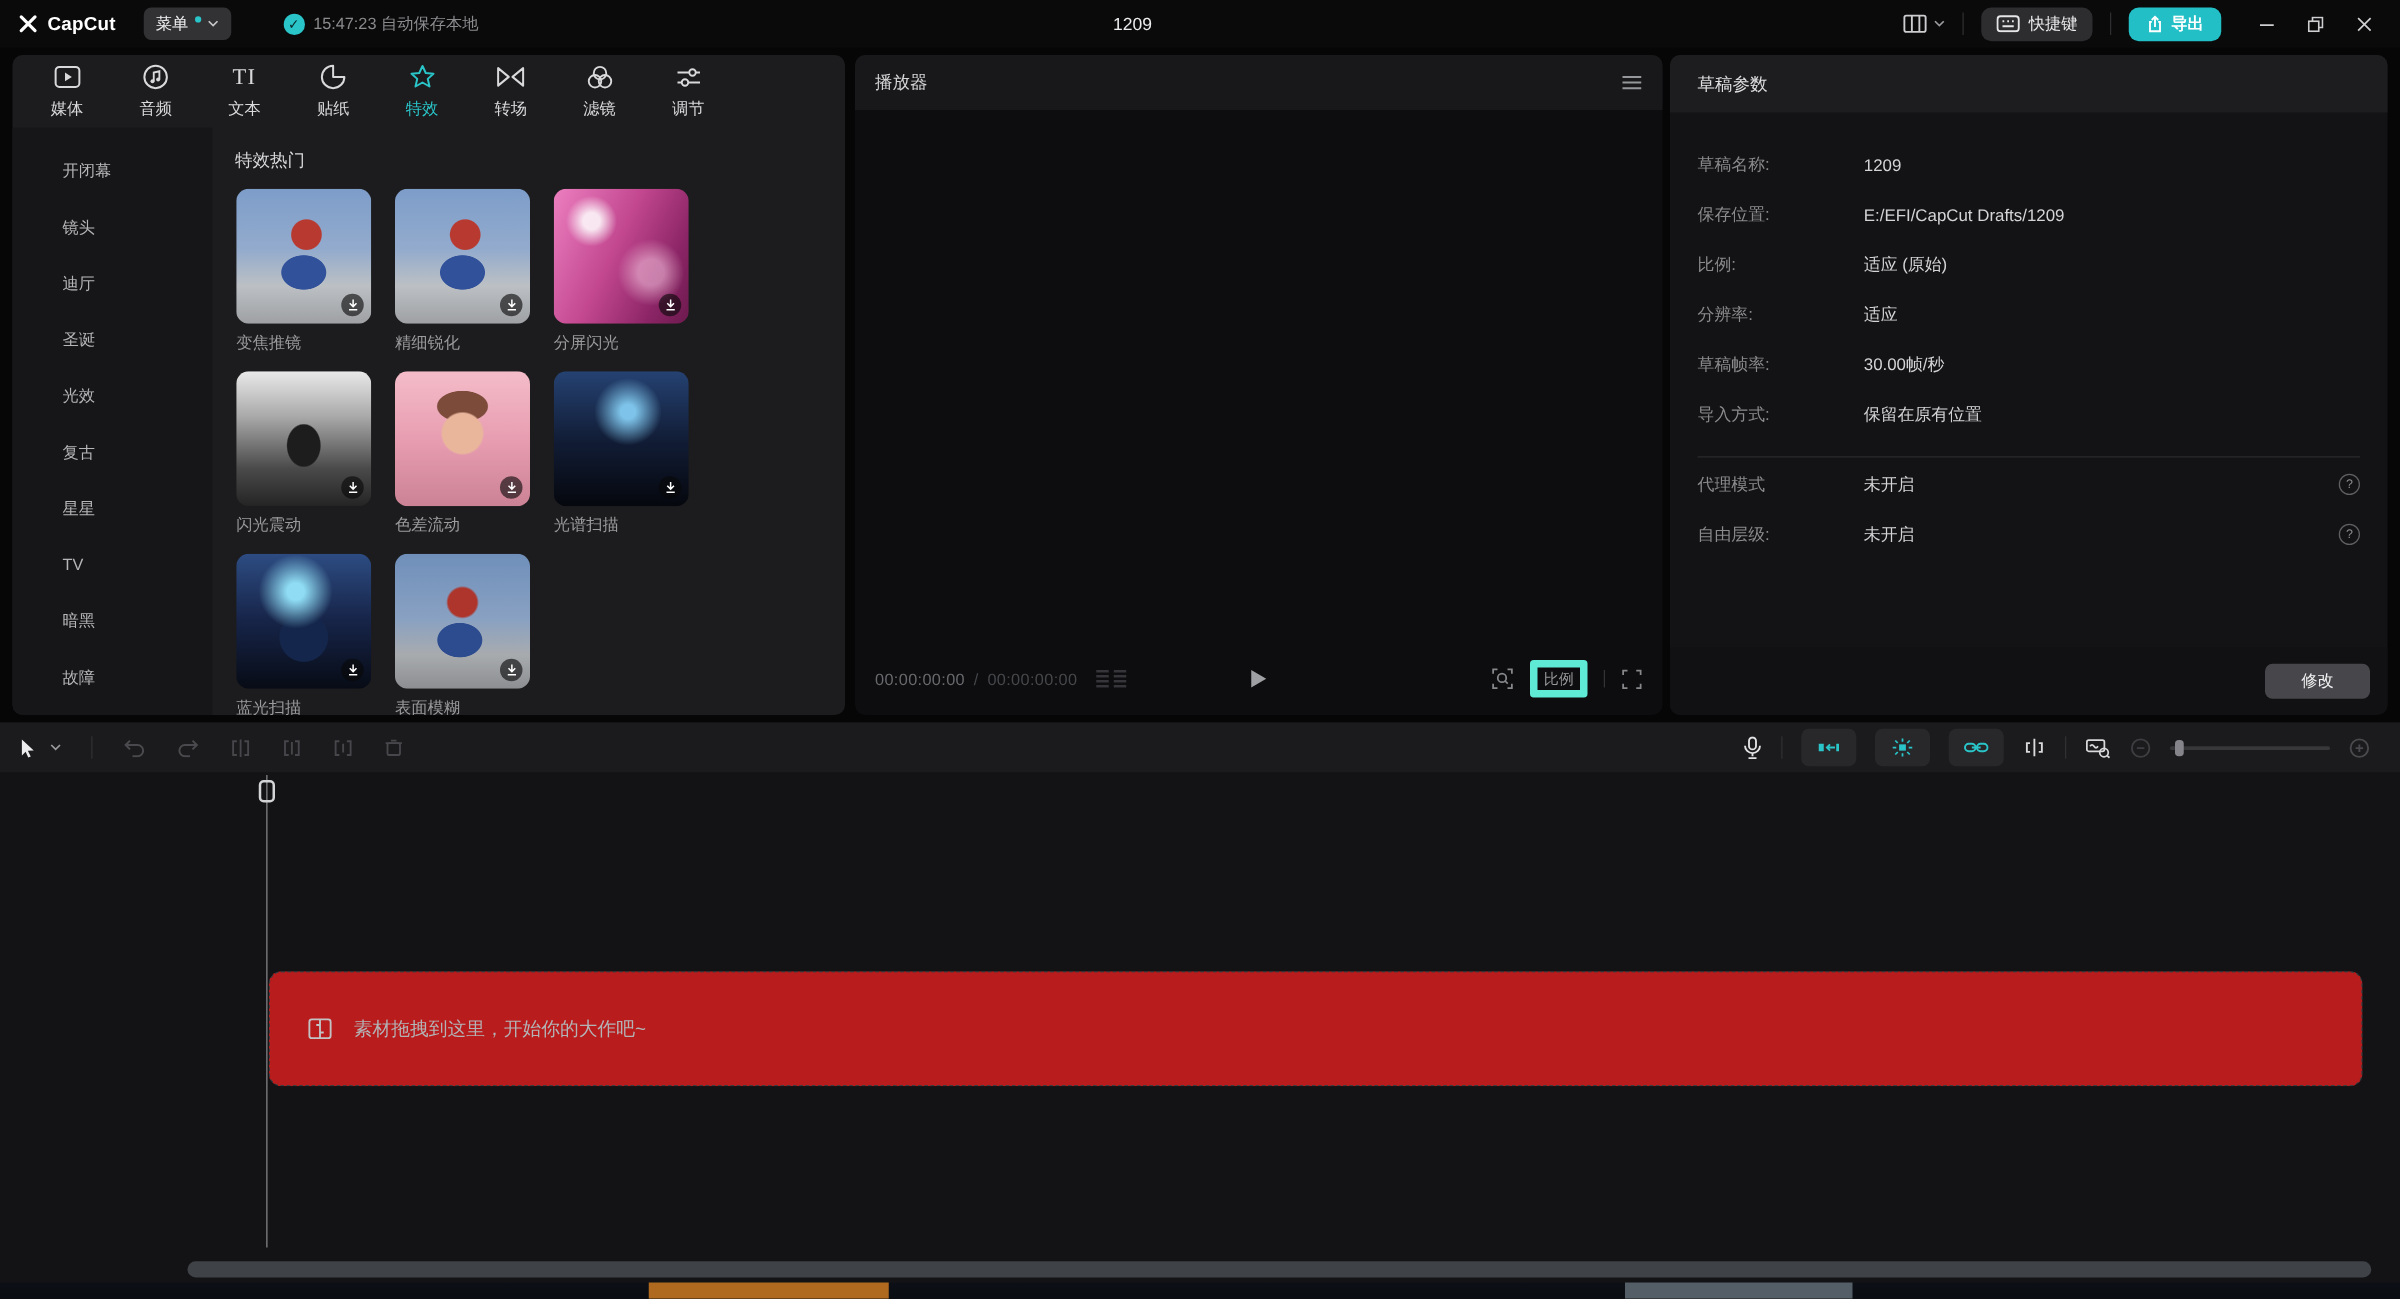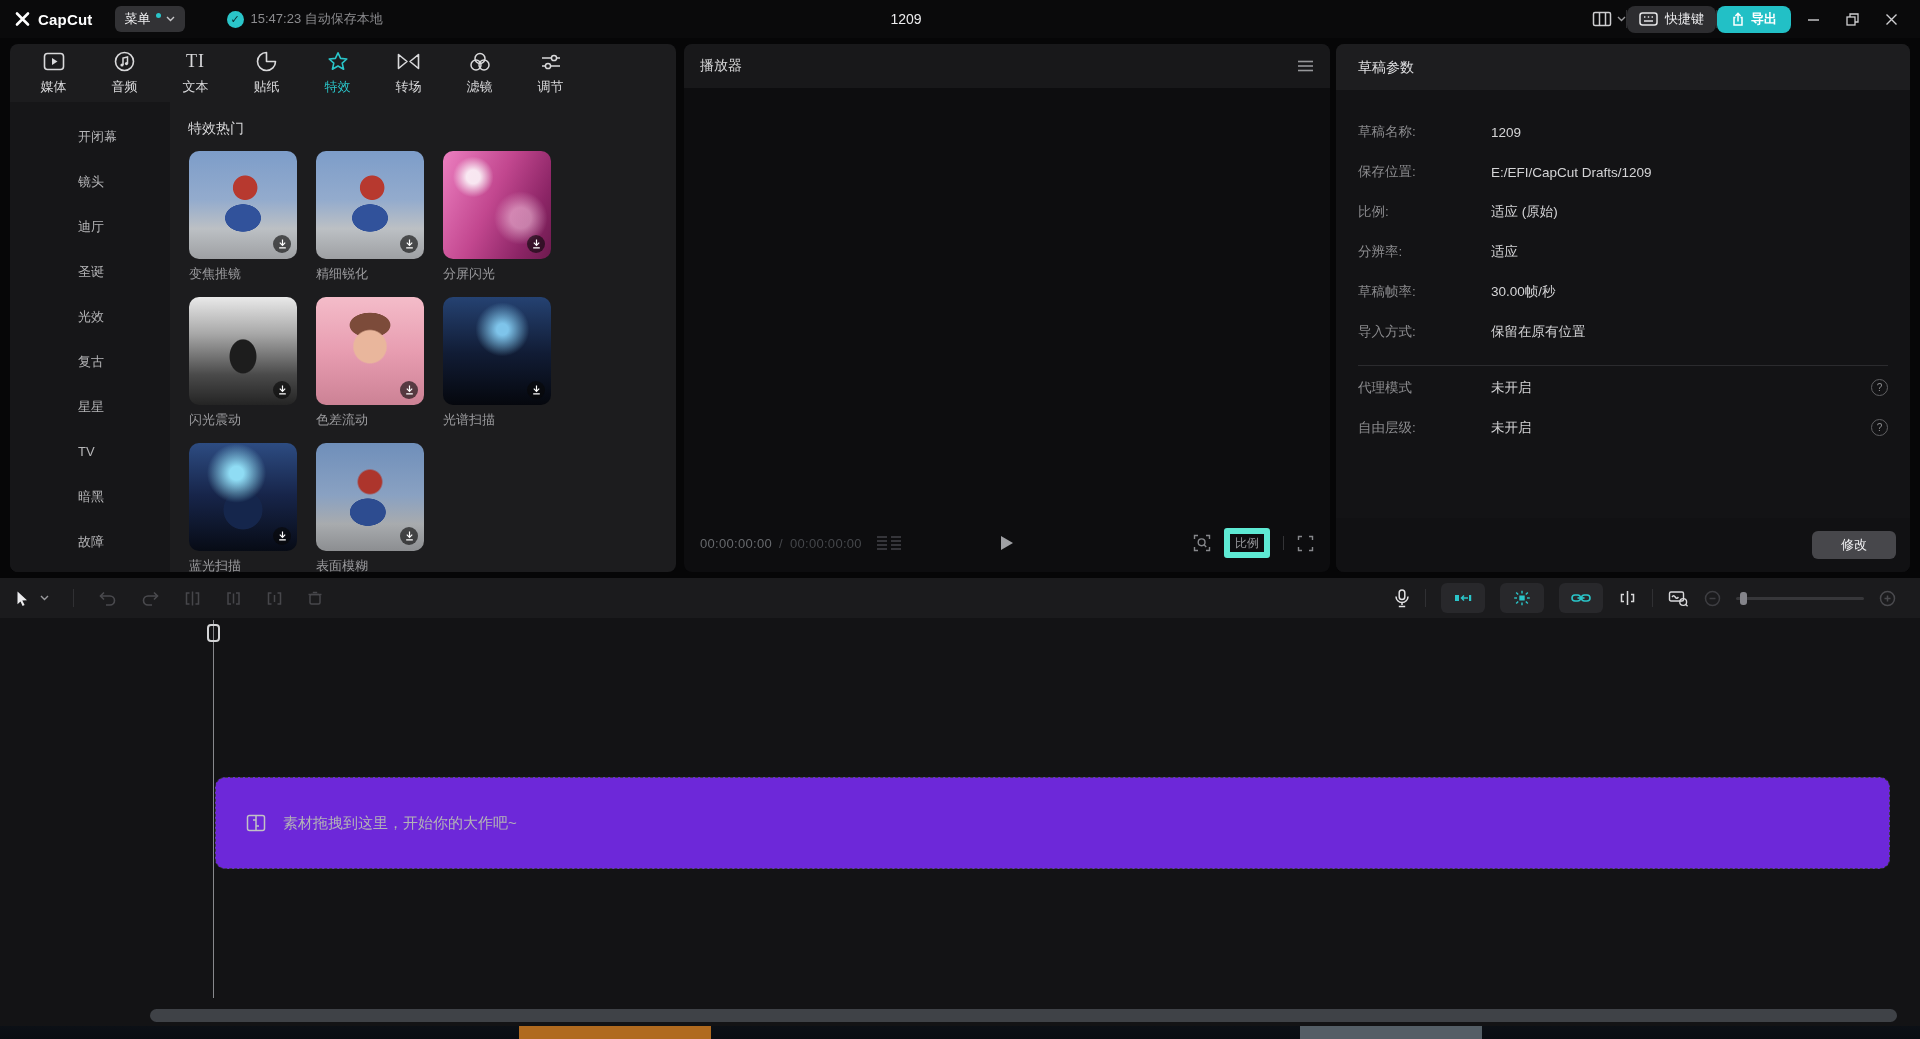--- a/index.html
+++ b/index.html
@@ -14,21 +14,21 @@
   .tb-left{display:flex;align-items:center;gap:14px;padding-left:14px;}
   .logo{display:flex;align-items:center;gap:7px;}
   .logo-text{font-size:15px;font-weight:bold;color:#fff;letter-spacing:.2px;}
   .menu-btn{display:flex;align-items:center;gap:5px;background:#323235;border-radius:6px;height:26px;padding:0 10px;margin-left:8px;cursor:pointer;}
   .menu-btn .lbl{font-size:13px;color:#f0f0f2;}
   .menu-dot{width:5px;height:5px;border-radius:50%;background:#2ac5c9;margin-bottom:8px;}
   .autosave{display:flex;align-items:center;gap:7px;margin-left:28px;}
   .check-circle{width:17px;height:17px;border-radius:50%;background:#2ac5c9;color:#07282a;font-size:11px;font-weight:bold;display:flex;align-items:center;justify-content:center;}
   .autosave-text{font-size:13px;color:#8b8b8e;}
   .tb-title{position:absolute;left:846px;width:120px;text-align:center;font-size:14px;color:#ececee;}
-  .tb-right{position:absolute;right:0;top:0;height:38px;display:flex;align-items:center;gap:0;padding-right:14px;}
+  .tb-right{position:absolute;right:0;top:0;height:38px;display:flex;align-items:center;gap:14px;padding-right:14px;}
   .tb-divider{width:1px;height:18px;background:#2e2e31;}
   .layout-btn{display:flex;align-items:center;gap:5px;cursor:pointer;}
   .pill-btn{display:flex;align-items:center;gap:7px;background:#2d2d30;height:27px;border-radius:8px;padding:0 12px;cursor:pointer;}
   .pill-btn .lbl{font-size:13px;color:#ececee;}
   .export-btn{display:flex;align-items:center;gap:6px;background:#22c0c6;height:27px;border-radius:8px;padding:0 14px;cursor:pointer;}
   .export-btn .lbl{font-size:13px;font-weight:bold;color:#fff;}
   .win-controls{display:flex;align-items:center;gap:26px;margin-left:16px;padding-right:8px;}
   .win-btn{color:#cfcfd2;cursor:pointer;display:flex;align-items:center;}
   
   .panel{position:absolute;top:44px;height:528px;background:#1c1c1e;border-radius:8px;}
@@ -36,21 +36,21 @@
   .panel-player{left:684px;width:646px;background:#0d0d0f;}
   .panel-draft{left:1336px;width:574px;background:#131315;}
   
   .tabbar{display:flex;height:58px;padding-left:8px;align-items:center;}
   .tab{width:71px;height:50px;display:flex;flex-direction:column;align-items:center;justify-content:center;gap:5px;color:#d9d9db;cursor:pointer;}
   .tab .tlabel{font-size:13px;}
   .tab.active{color:#2ac5c9;}
   .tab .ticon{height:22px;display:flex;align-items:center;justify-content:center;}
   
   .cat-rail{position:absolute;left:0;top:58px;bottom:0;width:160px;background:#161618;border-radius:0 0 0 8px;padding-top:12px;box-sizing:border-box;}
-  .cat-item{height:45px;line-height:45px;padding-left:68px;font-size:13px;color:#b6b6b8;cursor:pointer;white-space:nowrap;}
+  .cat-item{height:45px;line-height:45px;padding-left:40px;font-size:13px;color:#b6b6b8;cursor:pointer;white-space:nowrap;}
   
   .fx-area{position:absolute;left:160px;top:58px;right:0;bottom:0;overflow:hidden;}
   .fx-title{position:absolute;left:18px;top:18px;font-size:14px;color:#d8d8da;}
   .fx-grid{position:absolute;left:19px;top:49px;display:grid;grid-template-columns:repeat(3,108px);column-gap:19px;row-gap:14px;}
   .fx-item{width:108px;cursor:pointer;}
   .thumb{width:108px;height:108px;border-radius:10px;position:relative;overflow:hidden;}
   .fx-label{margin-top:6px;font-size:13px;color:#9b9b9e;line-height:18px;}
   .dl-badge{position:absolute;right:6px;bottom:6px;width:18px;height:18px;border-radius:50%;background:rgba(8,8,8,.62);display:flex;align-items:center;justify-content:center;}
   
   .t1,.t2{background:
@@ -111,21 +111,21 @@
   .tool-group-left{display:flex;align-items:center;gap:24px;}
   .tool{cursor:pointer;display:flex;align-items:center;}
   .tool-divider{width:1px;height:18px;background:#303033;}
   .tool-group-right{margin-left:auto;display:flex;align-items:center;gap:15px;}
   .teal-tool{width:44px;height:30px;background:#28282b;border-radius:6px;display:flex;align-items:center;justify-content:center;cursor:pointer;}
   .zoom-slider{width:128px;height:3px;background:#37373a;border-radius:2px;position:relative;cursor:pointer;}
   .zoom-handle{position:absolute;left:4px;top:-5px;width:7px;height:13px;border-radius:3px;background:#84848a;}
   .timeline{position:absolute;left:0;right:0;top:40px;bottom:13px;background:#131315;}
   .playhead-line{position:absolute;left:213px;top:2px;height:378px;width:1px;background:#87888c;}
   .playhead-head{position:absolute;left:207px;top:6px;width:9px;height:14px;border:2px solid #d3d4d6;border-radius:4px;background:transparent;}
-  .drop-zone{position:absolute;left:215px;width:1675px;top:159px;height:92px;border:1px dashed #3d3d41;border-radius:10px;background:#6d28d9;box-sizing:border-box;display:flex;align-items:center;padding-left:30px;gap:17px;}
+  .drop-zone{position:absolute;left:215px;width:1675px;top:159px;height:92px;border:1px dashed #3d3d41;border-radius:10px;background:#b91c1c;box-sizing:border-box;display:flex;align-items:center;padding-left:30px;gap:17px;}
   .drop-text{font-size:15px;color:#b3b3b6;}
   .h-scrollbar{position:absolute;left:150px;top:391px;width:1747px;height:13px;background:#3f4247;border-radius:7px;cursor:pointer;}
   .taskbar-strip{position:absolute;left:0;right:0;bottom:0;height:13px;background:linear-gradient(180deg,#0c1016,#0a0d12);}
   .task-orange{position:absolute;left:519px;top:0;width:192px;height:13px;background:#b06a1f;}
   .task-gray{position:absolute;left:1300px;top:0;width:182px;height:13px;background:#545e66;}
 </style>
 </head>
 <body>
 
 <div class="topbar">

